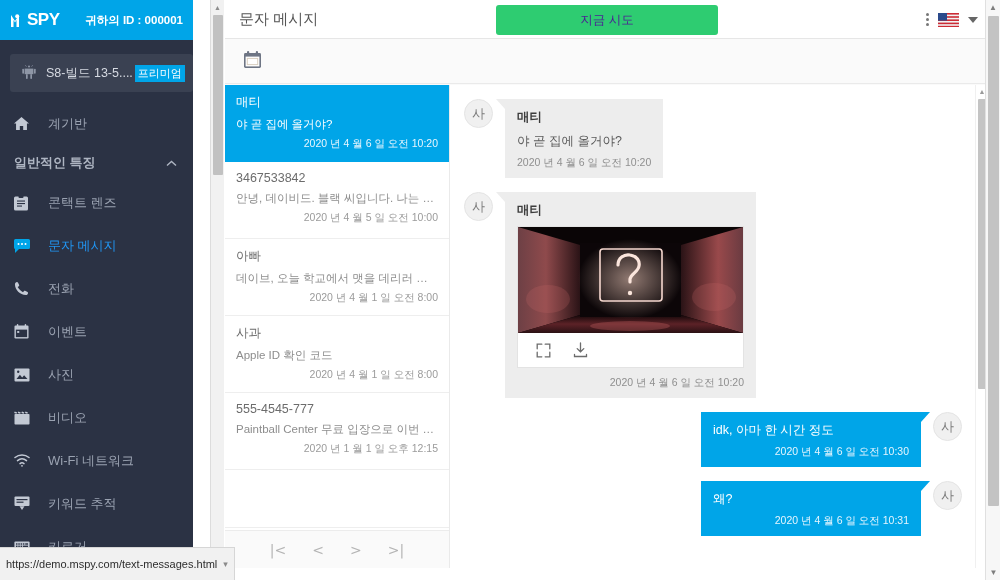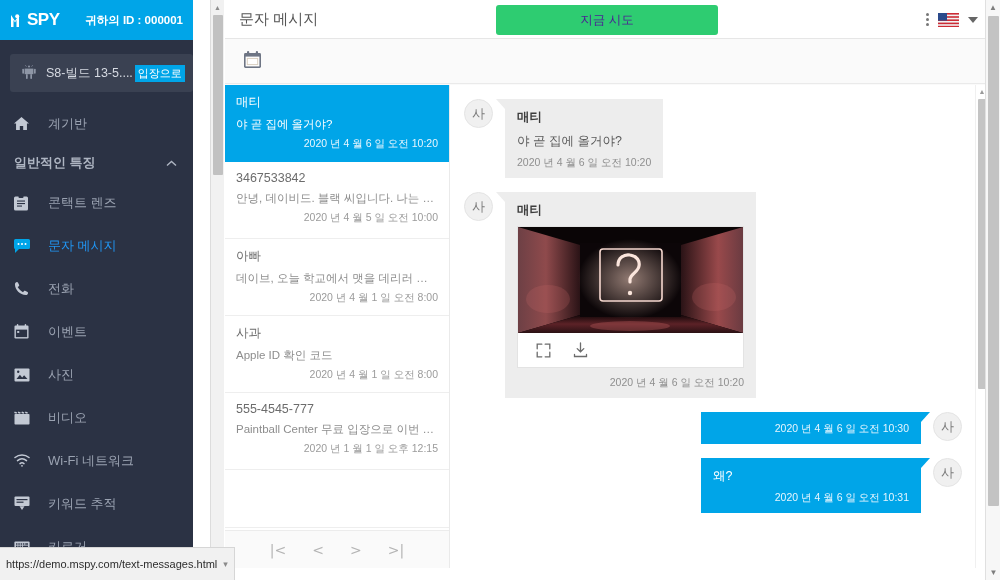--- a/index.html
+++ b/index.html
@@ -234,21 +234,21 @@
           <circle cx="7" cy="2.6" r="1"></circle>
           <path d="M2.6 4.6h8.8v5.6H2.6z"></path>
           <rect x="0.3" y="4.8" width="1.7" height="5" rx="0.8"></rect>
           <rect x="12" y="4.8" width="1.7" height="5" rx="0.8"></rect>
           <rect x="4" y="10" width="1.7" height="5" rx="0.8"></rect>
           <rect x="8.3" y="10" width="1.7" height="5" rx="0.8"></rect>
           <path d="M3.4 1.3l1 1.3M10.6 1.3l-1 1.3" stroke="#8e96a6" stroke-width="0.8"></path>
         </svg>
       </span>
       <span class="device-name">S8-빌드 13-5....</span>
-      <span class="premium-badge">입장으로</span>
+      <span class="premium-badge">프리미엄</span>
     </div>
 
     <div class="nav-item">
       <span class="ico">
         <svg width="15" height="15" viewBox="0 0 16 16" fill="#c3c9d4">
             <path d="M8 1L0 8h2.2v7h4v-4.4h3.6V15h4V8H16z"></path>
           </svg>
       </span>
       <span class="lbl">계기반</span>
     </div>
@@ -530,20 +530,21 @@
                     <path d="M7.5 1v8.4M4.2 6.6l3.3 3.2 3.3-3.2M1.5 12.5v2h12v-2"></path>
                   </svg>
                 </div>
               </div>
               <div class="b-time">2020 년 4 월 6 일 오전 10:20</div>
             </div>
           </div>
 
           <div class="row out">
             <div class="bubble out">
+              <div class="b-text">idk, 아마 한 시간 정도</div>
               <div class="b-time">2020 년 4 월 6 일 오전 10:30</div>
             </div>
             <div class="avatar">사</div>
           </div>
 
           <div class="row out">
             <div class="bubble out">
               <div class="b-text">왜?</div>
               <div class="b-time">2020 년 4 월 6 일 오전 10:31</div>
             </div>

